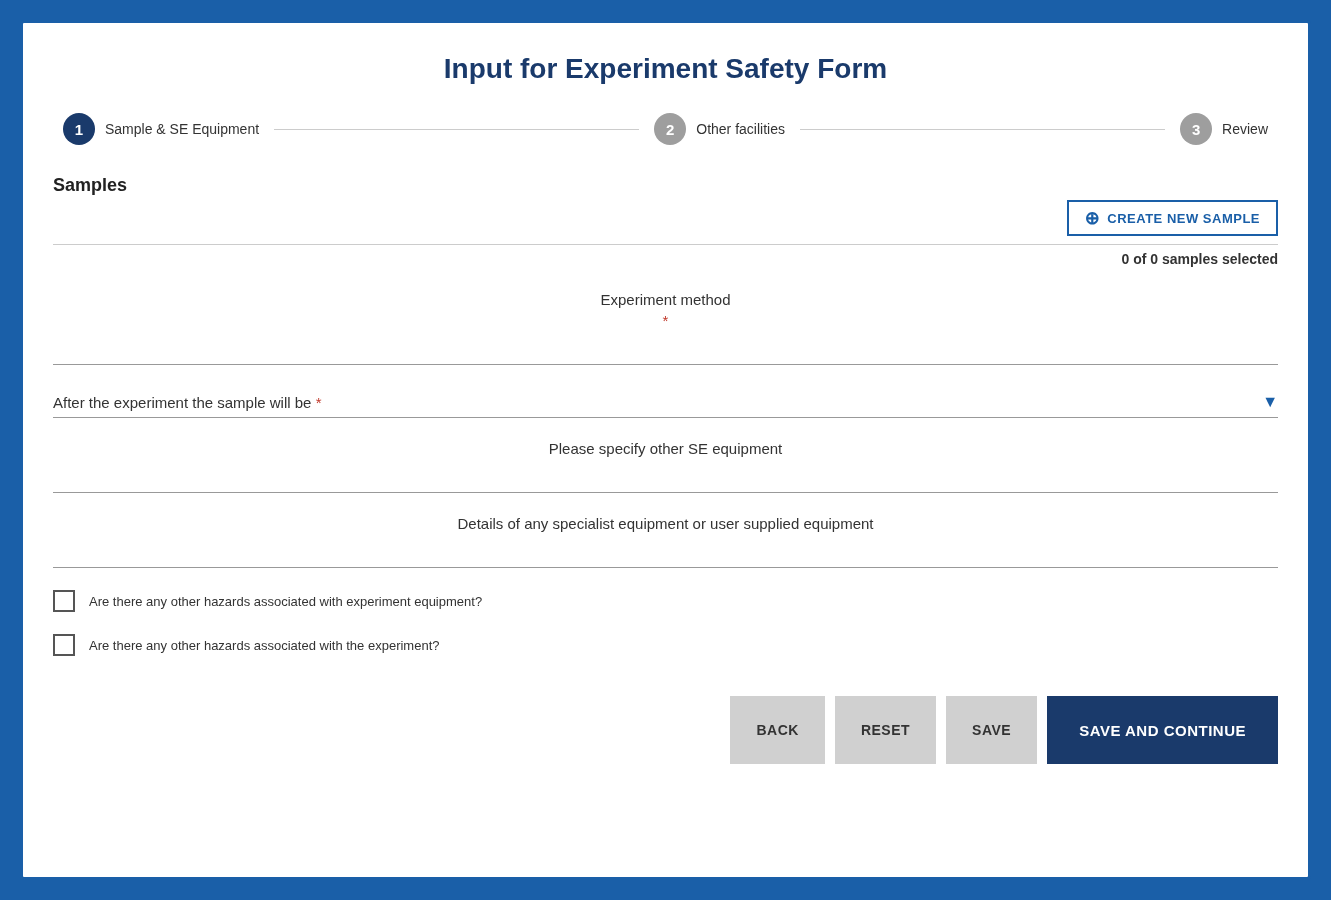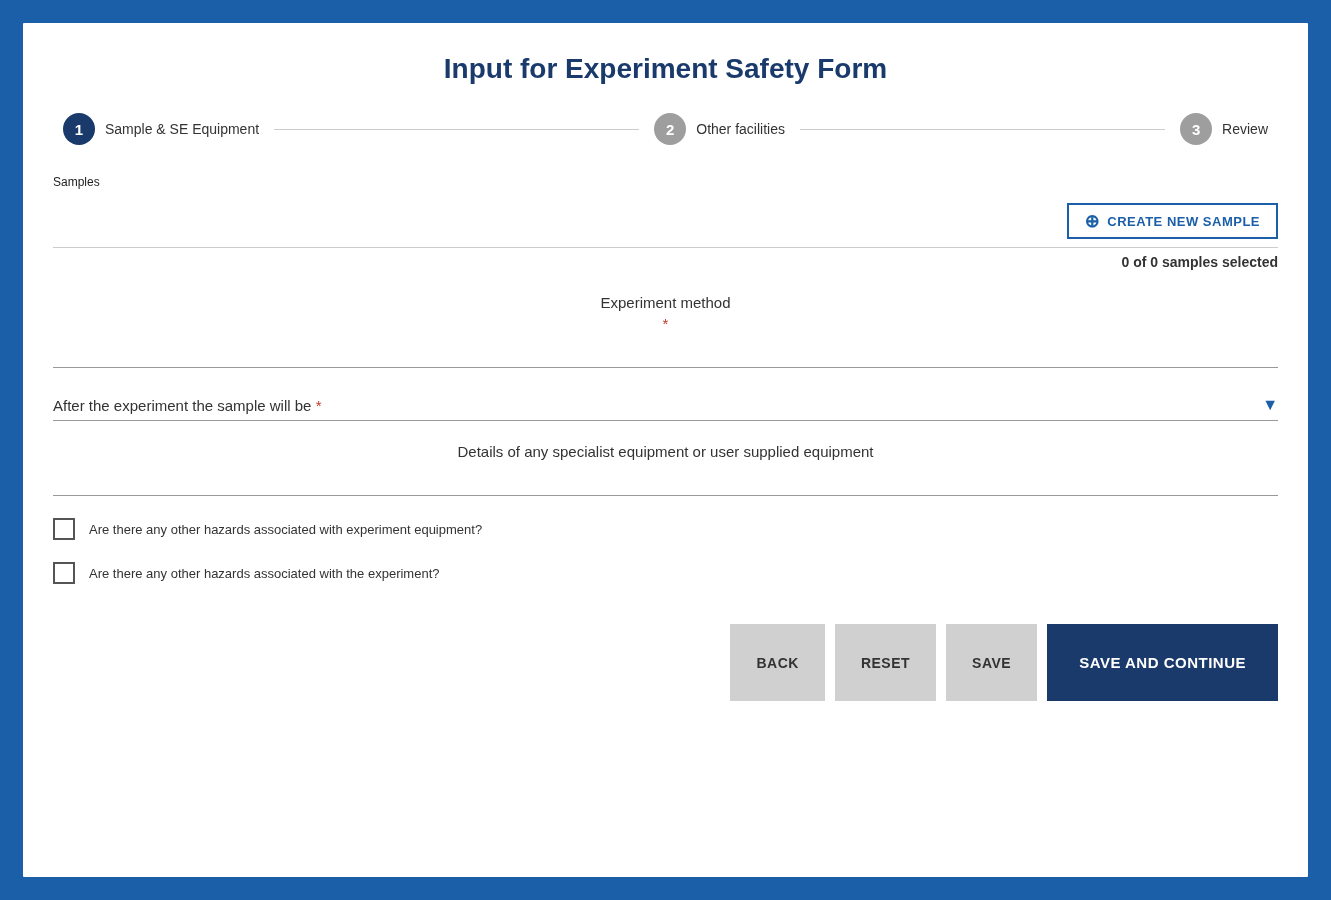--- a/index.html
+++ b/index.html
@@ -64,24 +64,24 @@
       white-space: nowrap;
     }
     .step-line {
       flex: 1;
       height: 1px;
       background: #ccc;
       margin: 0 15px;
     }
     
     .section-title {
-      font-size: 12px;
-      font-weight: normal;
+      font-size: 18px;
+      font-weight: bold;
       color: #222;
-      margin-bottom: 14px;
+      margin-bottom: 4px;
     }
     .create-btn-row {
       display: flex;
       justify-content: flex-end;
       margin-bottom: 8px;
     }
     .create-btn {
       border: 2px solid #1a5fa8;
       background: white;
       color: #1a5fa8;
@@ -187,21 +187,21 @@
       cursor: pointer;
       letter-spacing: 0.5px;
       text-transform: uppercase;
     }
     .btn-primary {
       background: #1a3a6b;
       border: none;
       color: white;
       font-size: 15px;
       font-weight: bold;
-      padding: 30px 32px;
+      padding: 21px 32px;
       cursor: pointer;
       letter-spacing: 0.5px;
       text-transform: uppercase;
     }
     .plus-icon {
       font-size: 18px;
       font-weight: bold;
       line-height: 1;
     }
   </style>
@@ -258,20 +258,26 @@
   <div class="field-group">
     <div class="dropdown-row">
       <span class="dropdown-label">
         <span>After the experiment the sample will be</span>
         <span class="required-star"> *</span>
       </span>
       <span class="dropdown-arrow">▼</span>
     </div>
   </div>
 
+  <div class="field-group">
+    <div class="field-label">
+      <span>Please specify other SE equipment</span>
+    </div>
+    <input class="field-input" type="text" value="" style="">
+  </div>
 
   <div class="field-group">
     <div class="field-label">
       <span>Details of any specialist equipment or user supplied equipment</span>
     </div>
     <input class="field-input" type="text" value="" style="">
   </div>
 
   <div class="checkbox-row">
     <div class="checkbox-box"></div>

